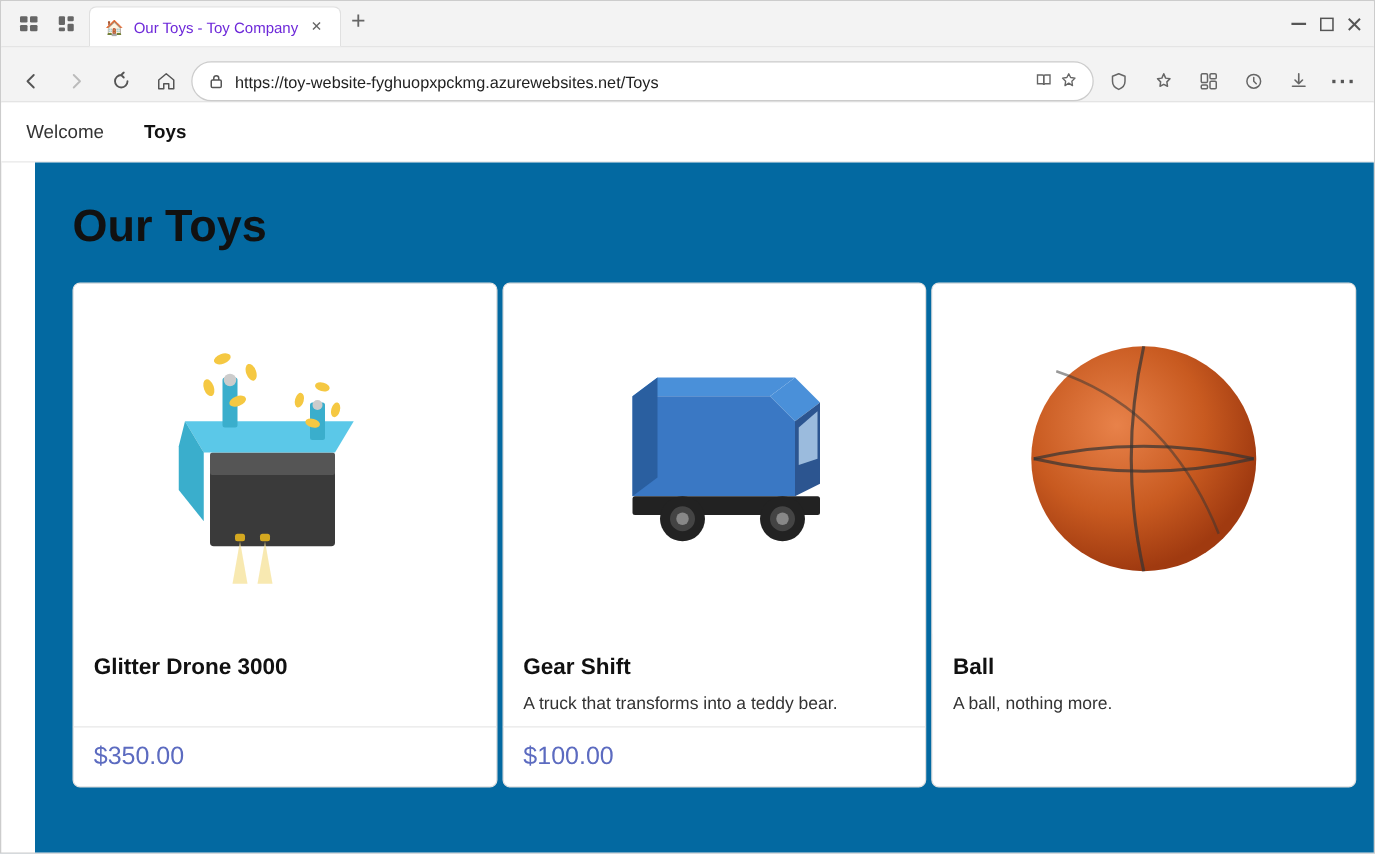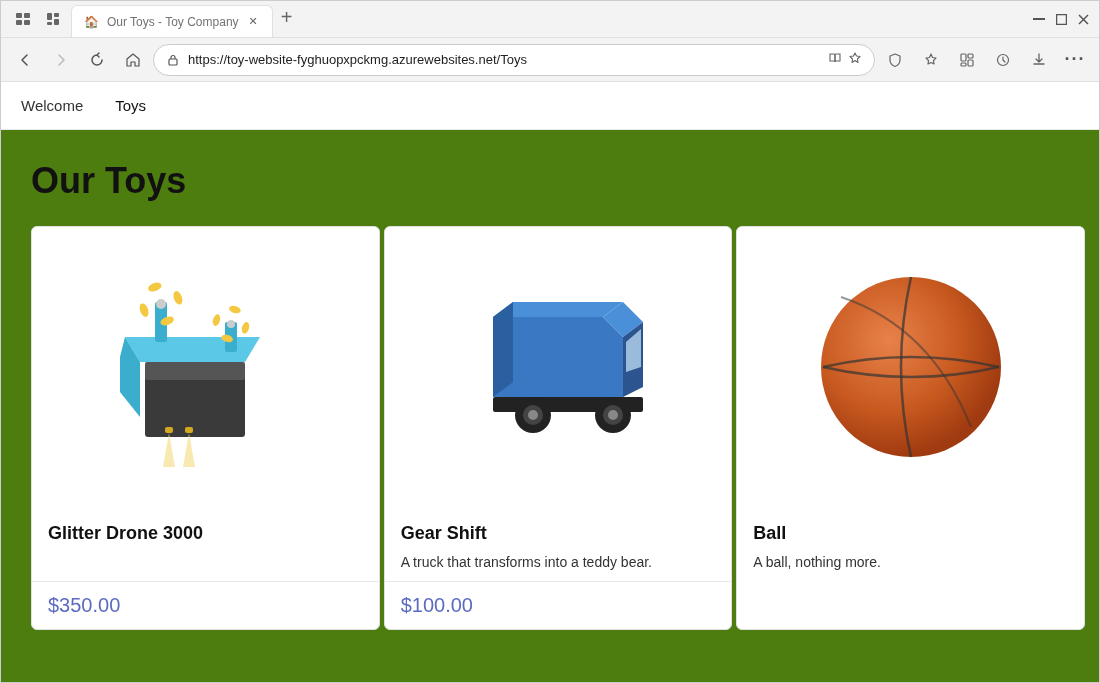--- a/index.html
+++ b/index.html
@@ -4,43 +4,43 @@
   <style>
     * { box-sizing: border-box; margin: 0; padding: 0; }
     body { font-family: 'Segoe UI', Arial, sans-serif; background: #f3f3f3; width: 1100px; height: 683px; overflow: hidden; }
 
     
     .browser-window { width: 1100px; height: 683px; background: #fff; display: flex; flex-direction: column; border: 1px solid #ccc; }
     .window-controls { display: flex; gap: 6px; margin-left: auto; align-items: center; }
     .win-btn { width: 16px; height: 16px; cursor: pointer; display: flex; align-items: center; justify-content: center; color: #444; font-size: 12px; }
     .tab { background: #fff; border: 1px solid #e0e0e0; border-bottom: none; border-radius: 6px 6px 0 0; padding: 0 12px; height: 32px; display: flex; align-items: center; gap: 8px; font-size: 12px; color: #222; min-width: 160px; max-width: 220px; }
     .tab-favicon { color: #555; font-size: 12px; }
-    .tab-title { font-size: 12px; color: #737373; flex: 1; }
+    .tab-title { font-size: 12px; color: #6d28d9; flex: 1; }
     .tab-close { font-size: 11px; color: #666; cursor: pointer; padding: 2px; }
     .tab-new { background: transparent; border: none; font-size: 18px; color: #666; cursor: pointer; padding: 4px 8px; margin-bottom: 4px; }
     .sidebar-icons { display: flex; gap: 2px; align-items: center; }
     .sidebar-icon { width: 28px; height: 28px; display: flex; align-items: center; justify-content: center; color: #555; font-size: 14px; border-radius: 4px; cursor: pointer; }
 
     
-    .address-bar-row { background: #f3f3f3; height: 44px; display: flex; align-items: center; padding: 0 8px; gap: 4px; border-bottom: 1px solid #e0e0e0; }
+    .address-bar-row { background: #f3f3f3; height: 44px; display: flex; align-items: flex-end; padding: 0 8px; gap: 4px; border-bottom: 1px solid #e0e0e0; }
     .nav-btn { width: 32px; height: 32px; display: flex; align-items: center; justify-content: center; color: #555; cursor: pointer; border-radius: 50%; font-size: 16px; }
     .address-bar { flex: 1; height: 32px; background: #fff; border: 1px solid #ccc; border-radius: 16px; display: flex; align-items: center; padding: 0 12px; gap: 8px; font-size: 13px; }
     .address-text { flex: 1; color: #222; font-size: 13px; }
     .address-icons { display: flex; gap: 6px; align-items: center; }
     .addr-icon { color: #666; font-size: 13px; cursor: pointer; }
     .toolbar-right { display: flex; align-items: center; gap: 4px; }
     .toolbar-btn { width: 32px; height: 32px; display: flex; align-items: center; justify-content: center; color: #555; cursor: pointer; border-radius: 50%; font-size: 15px; }
 
     
     .site-nav { background: #fff; height: 48px; display: flex; align-items: center; padding: 0 20px; gap: 32px; border-bottom: 1px solid #e8e8e8; }
     .nav-link { font-size: 15px; color: #333; text-decoration: none; cursor: pointer; padding: 4px 0; }
-    .nav-link.active { color: #111; font-weight: 400; }
-
-    
-    .main-content { flex: 1; background: #4d7c0f; padding: 30px 14px 20px 30px; overflow: auto; }
+    .nav-link.active { color: #111; font-weight: 700; }
+
+    
+    .main-content { flex: 1; background: #0369a1; padding: 30px 14px 20px 30px; overflow: auto; margin-left: 27px; }
     .page-title { font-size: 36px; font-weight: 700; color: #111; margin-bottom: 24px; }
 
     
     .cards-grid { display: grid; grid-template-columns: repeat(3, 1fr); gap: 4px; }
     .card { background: #fff; border: 1px solid #e0e0e0; border-radius: 6px; display: flex; flex-direction: column; overflow: hidden; }
     .card-image { height: 280px; display: flex; align-items: center; justify-content: center; padding: 16px; background: #fff; }
     .card-body { padding: 16px 16px 8px 16px; }
     .card-name { font-size: 18px; font-weight: 700; color: #111; margin-bottom: 8px; }
     .card-desc { font-size: 14px; color: #333; line-height: 1.5; }
     .card-price { padding: 12px 16px; border-top: 1px solid #e8e8e8; margin-top: auto; font-size: 20px; color: #5c6bc0; font-weight: 500; }

